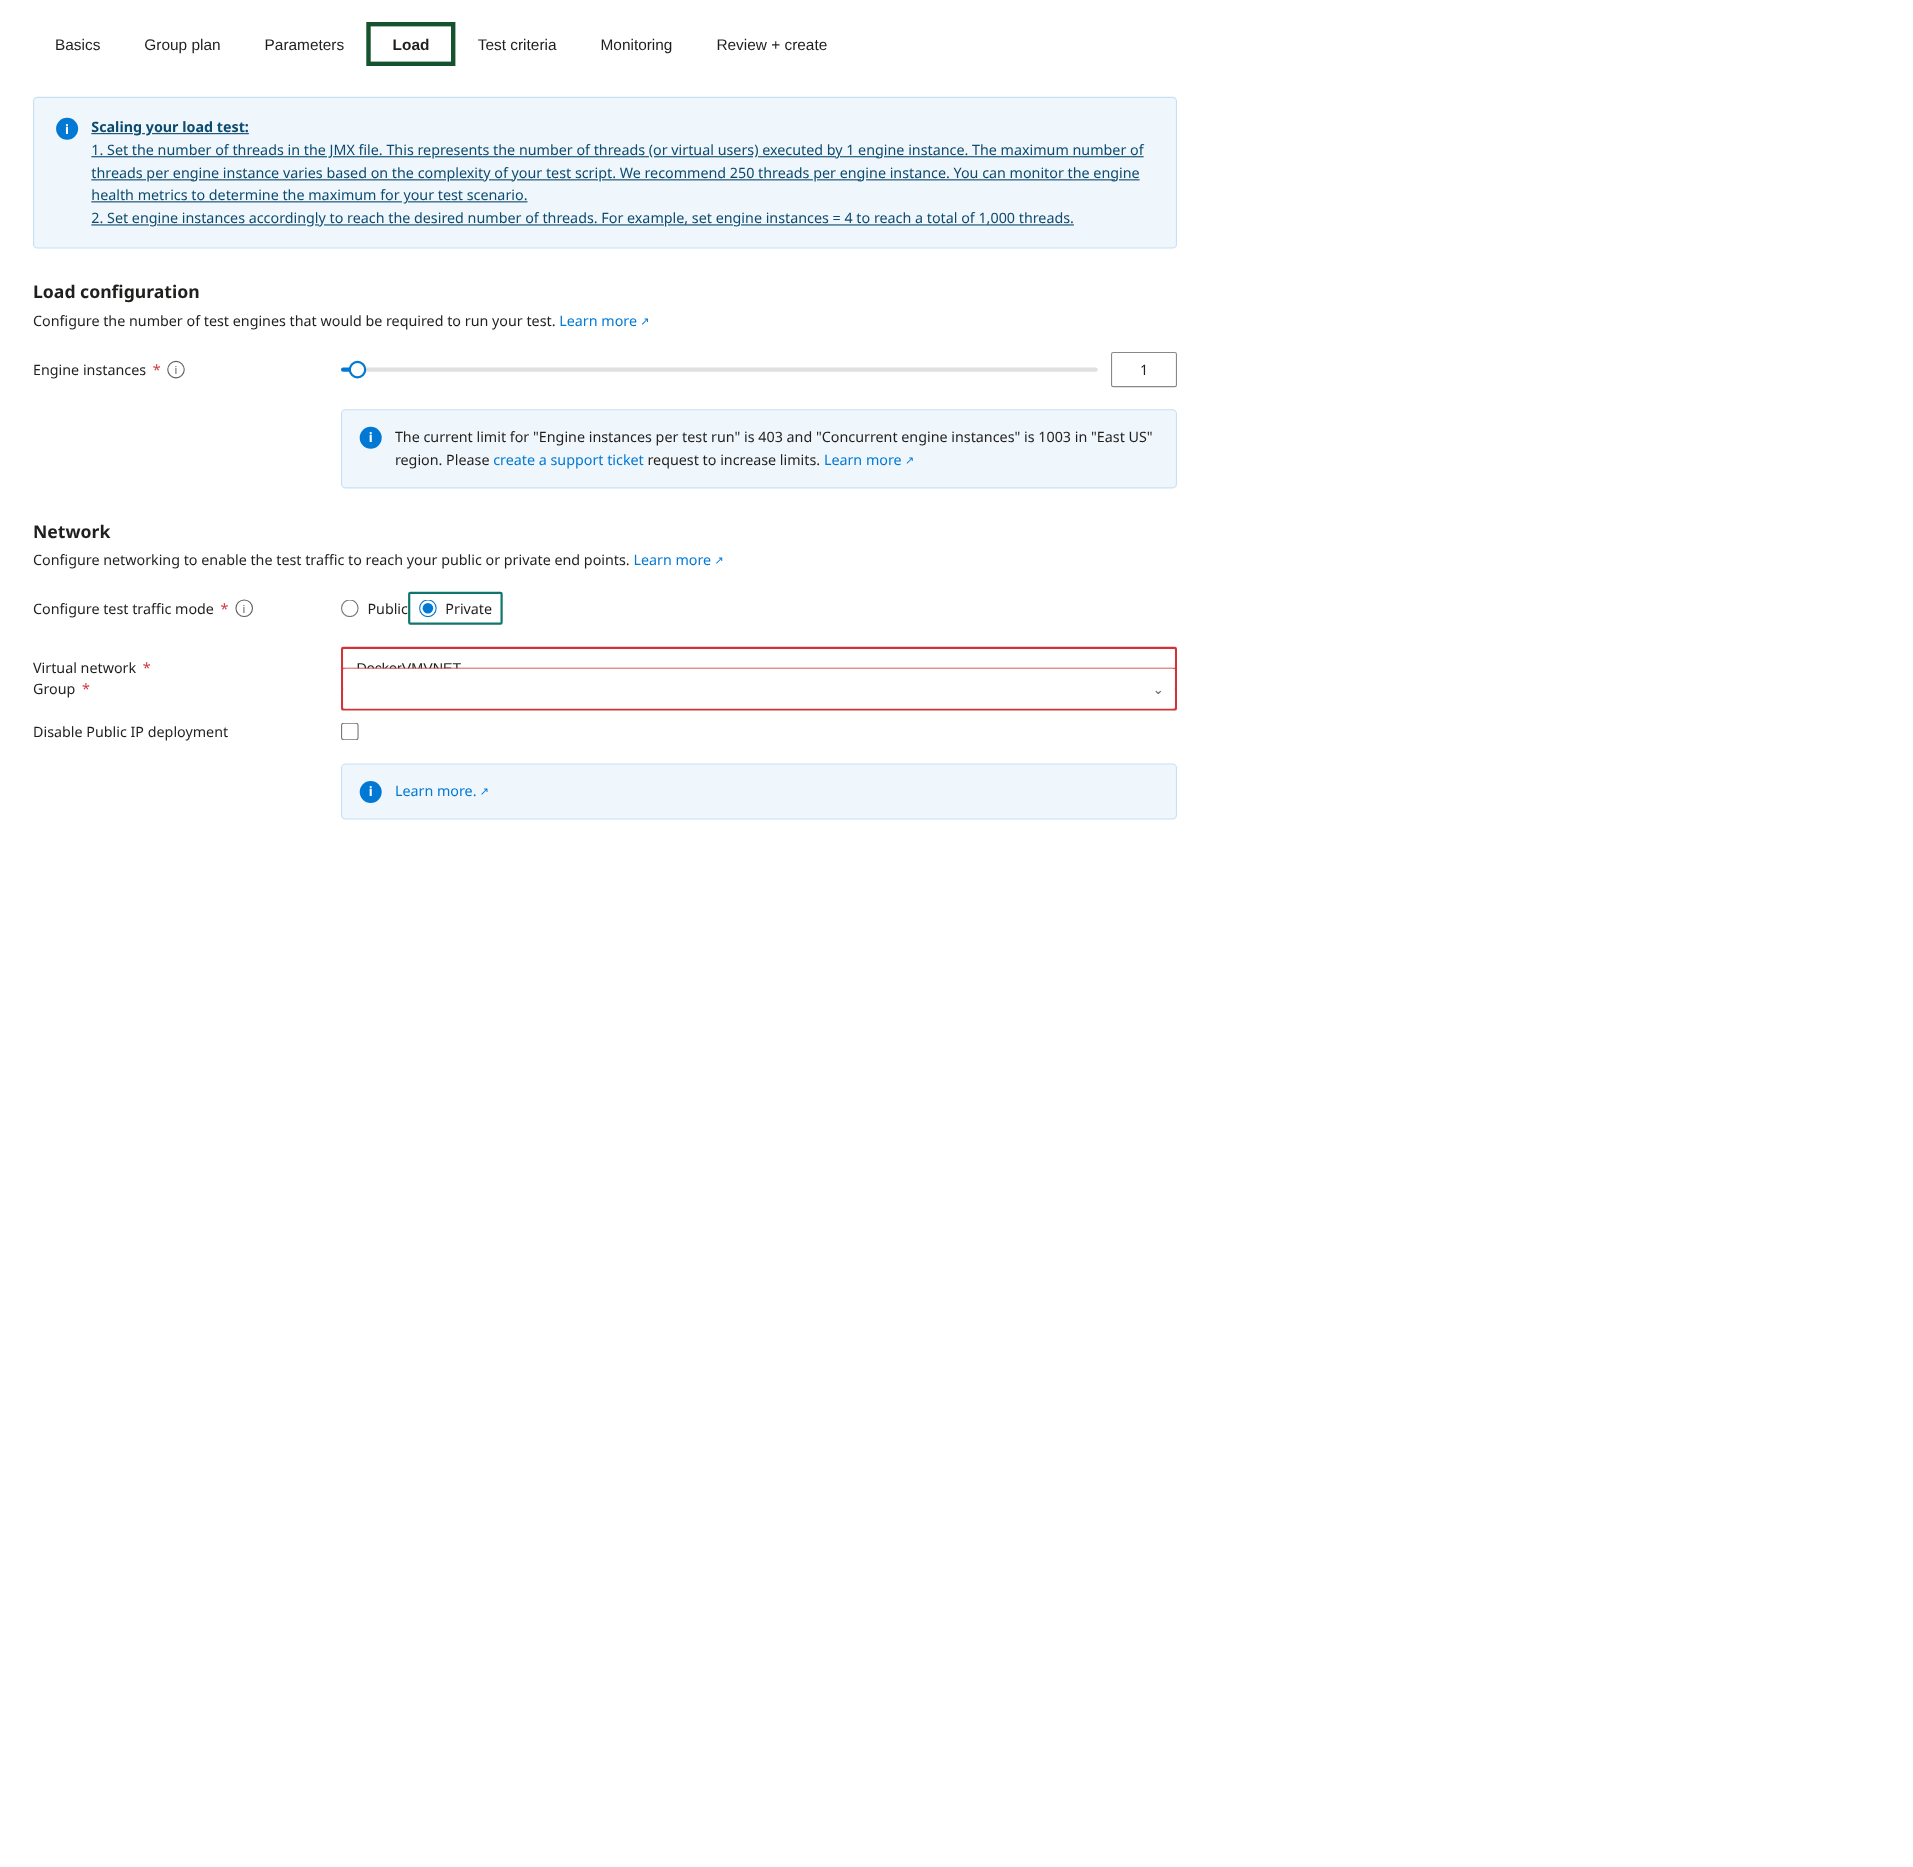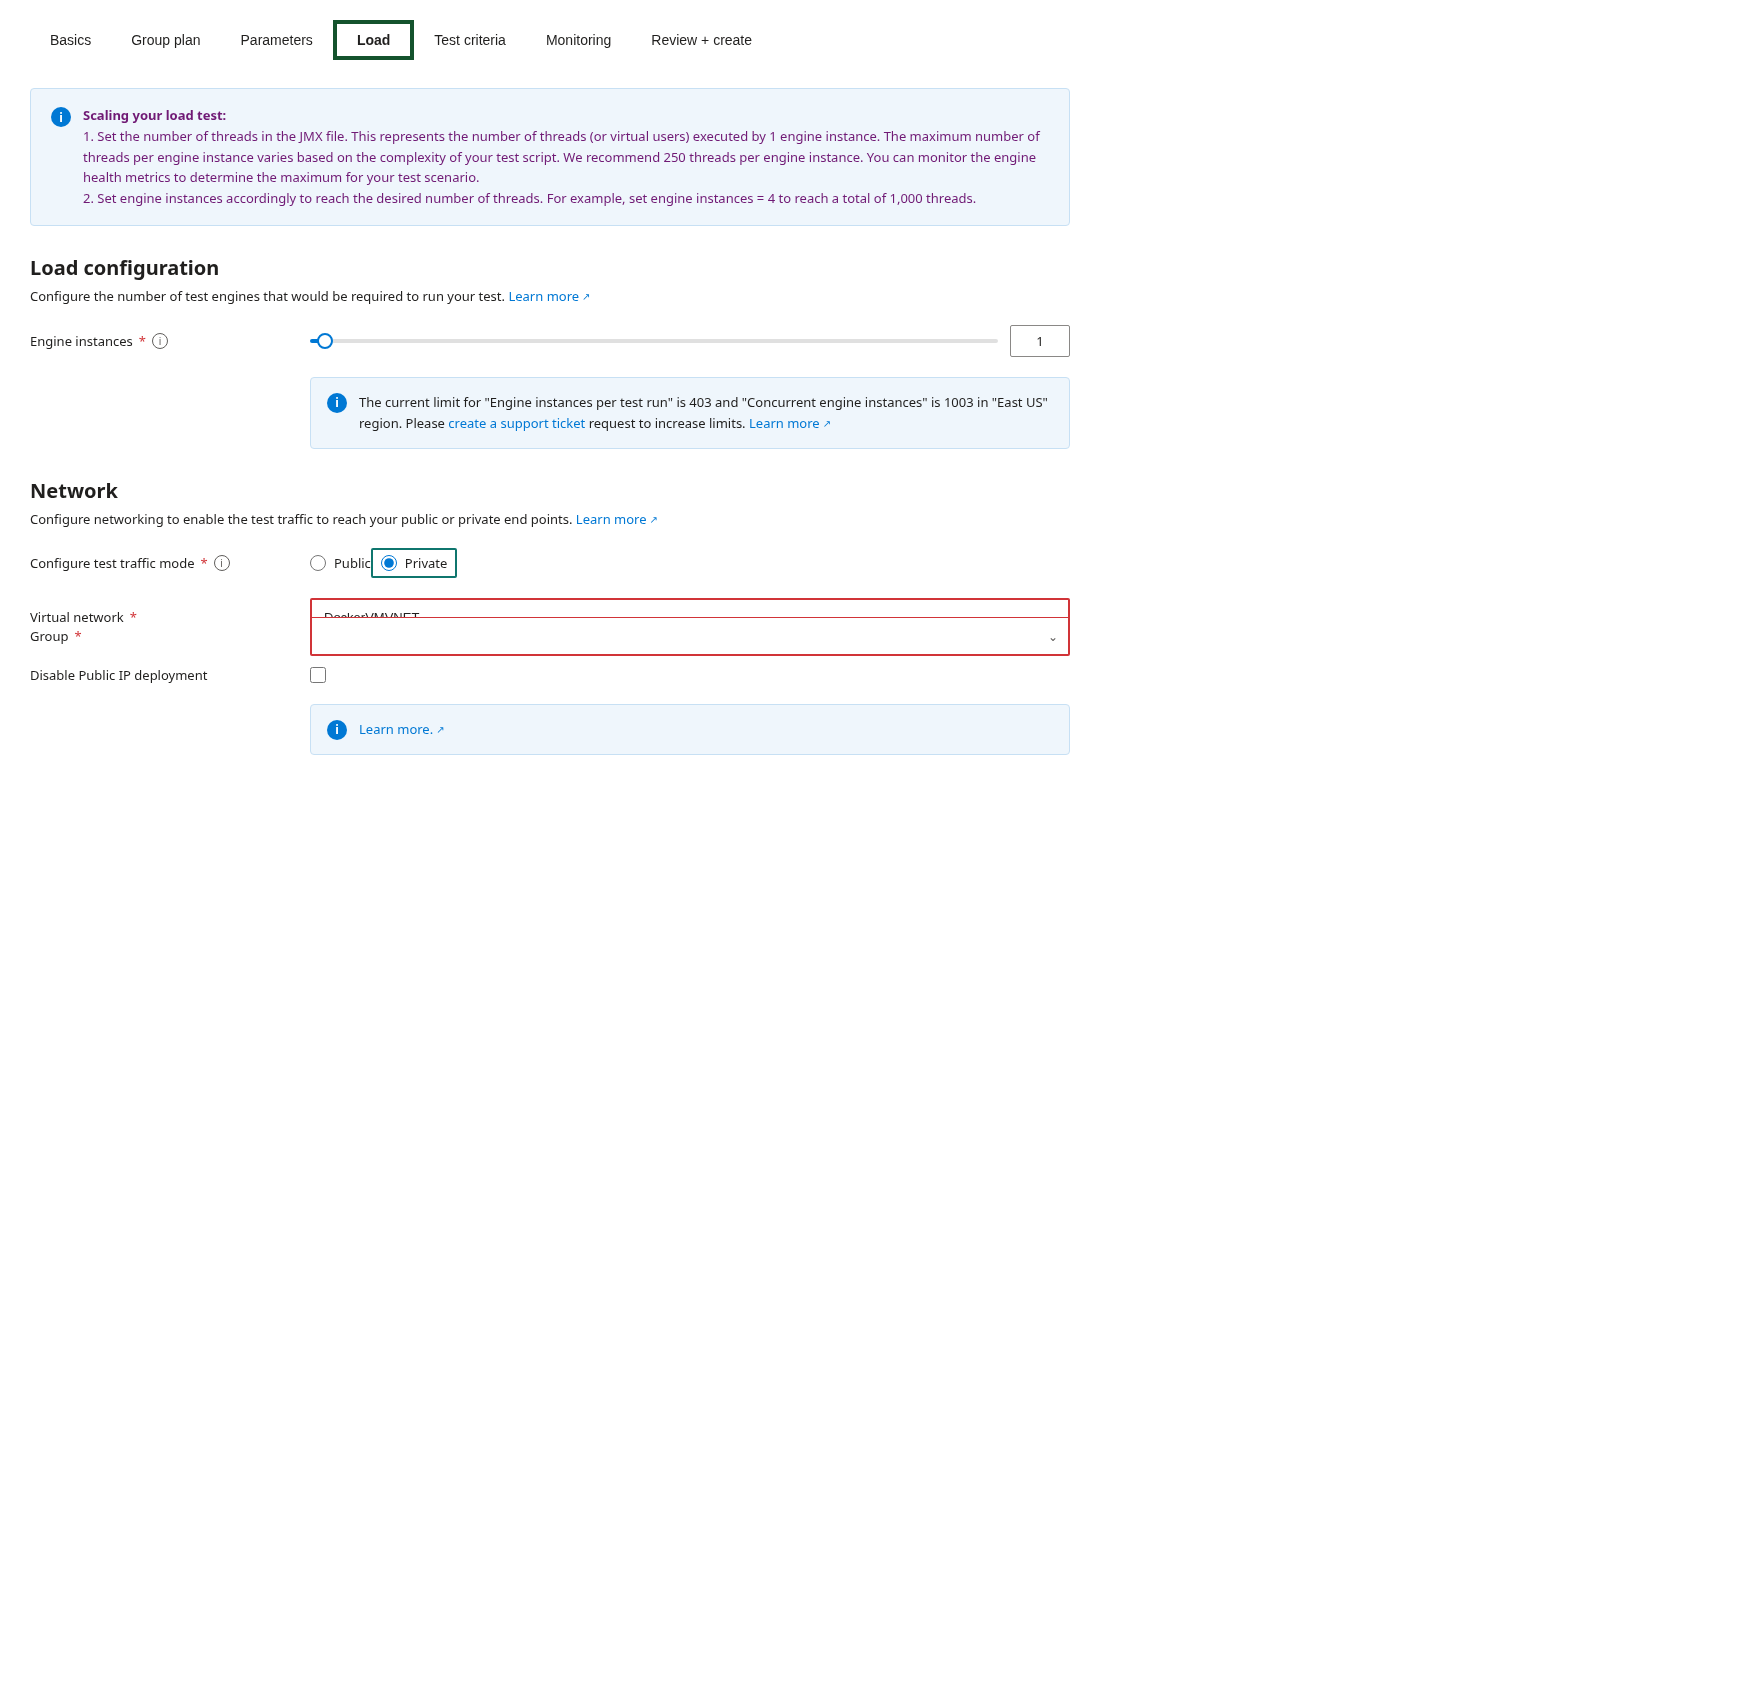--- a/index.html
+++ b/index.html
@@ -56,26 +56,27 @@
       align-items: center;
       justify-content: center;
       font-size: 12px;
       font-weight: bold;
       flex-shrink: 0;
       margin-top: 2px;
     }
     .info-text {
       font-size: 13px;
       line-height: 1.6;
-      color: #701a75;
+      color: #0c4a6e;
+      text-decoration: underline;
     }
 
     
     .section-title {
-      font-size: 20px;
+      font-size: 16px;
       font-weight: 700;
       color: #201f1e;
       margin-bottom: 6px;
     }
     .section-desc {
       font-size: 13px;
       color: #201f1e;
       margin-bottom: 20px;
     }
     .section-desc a {

